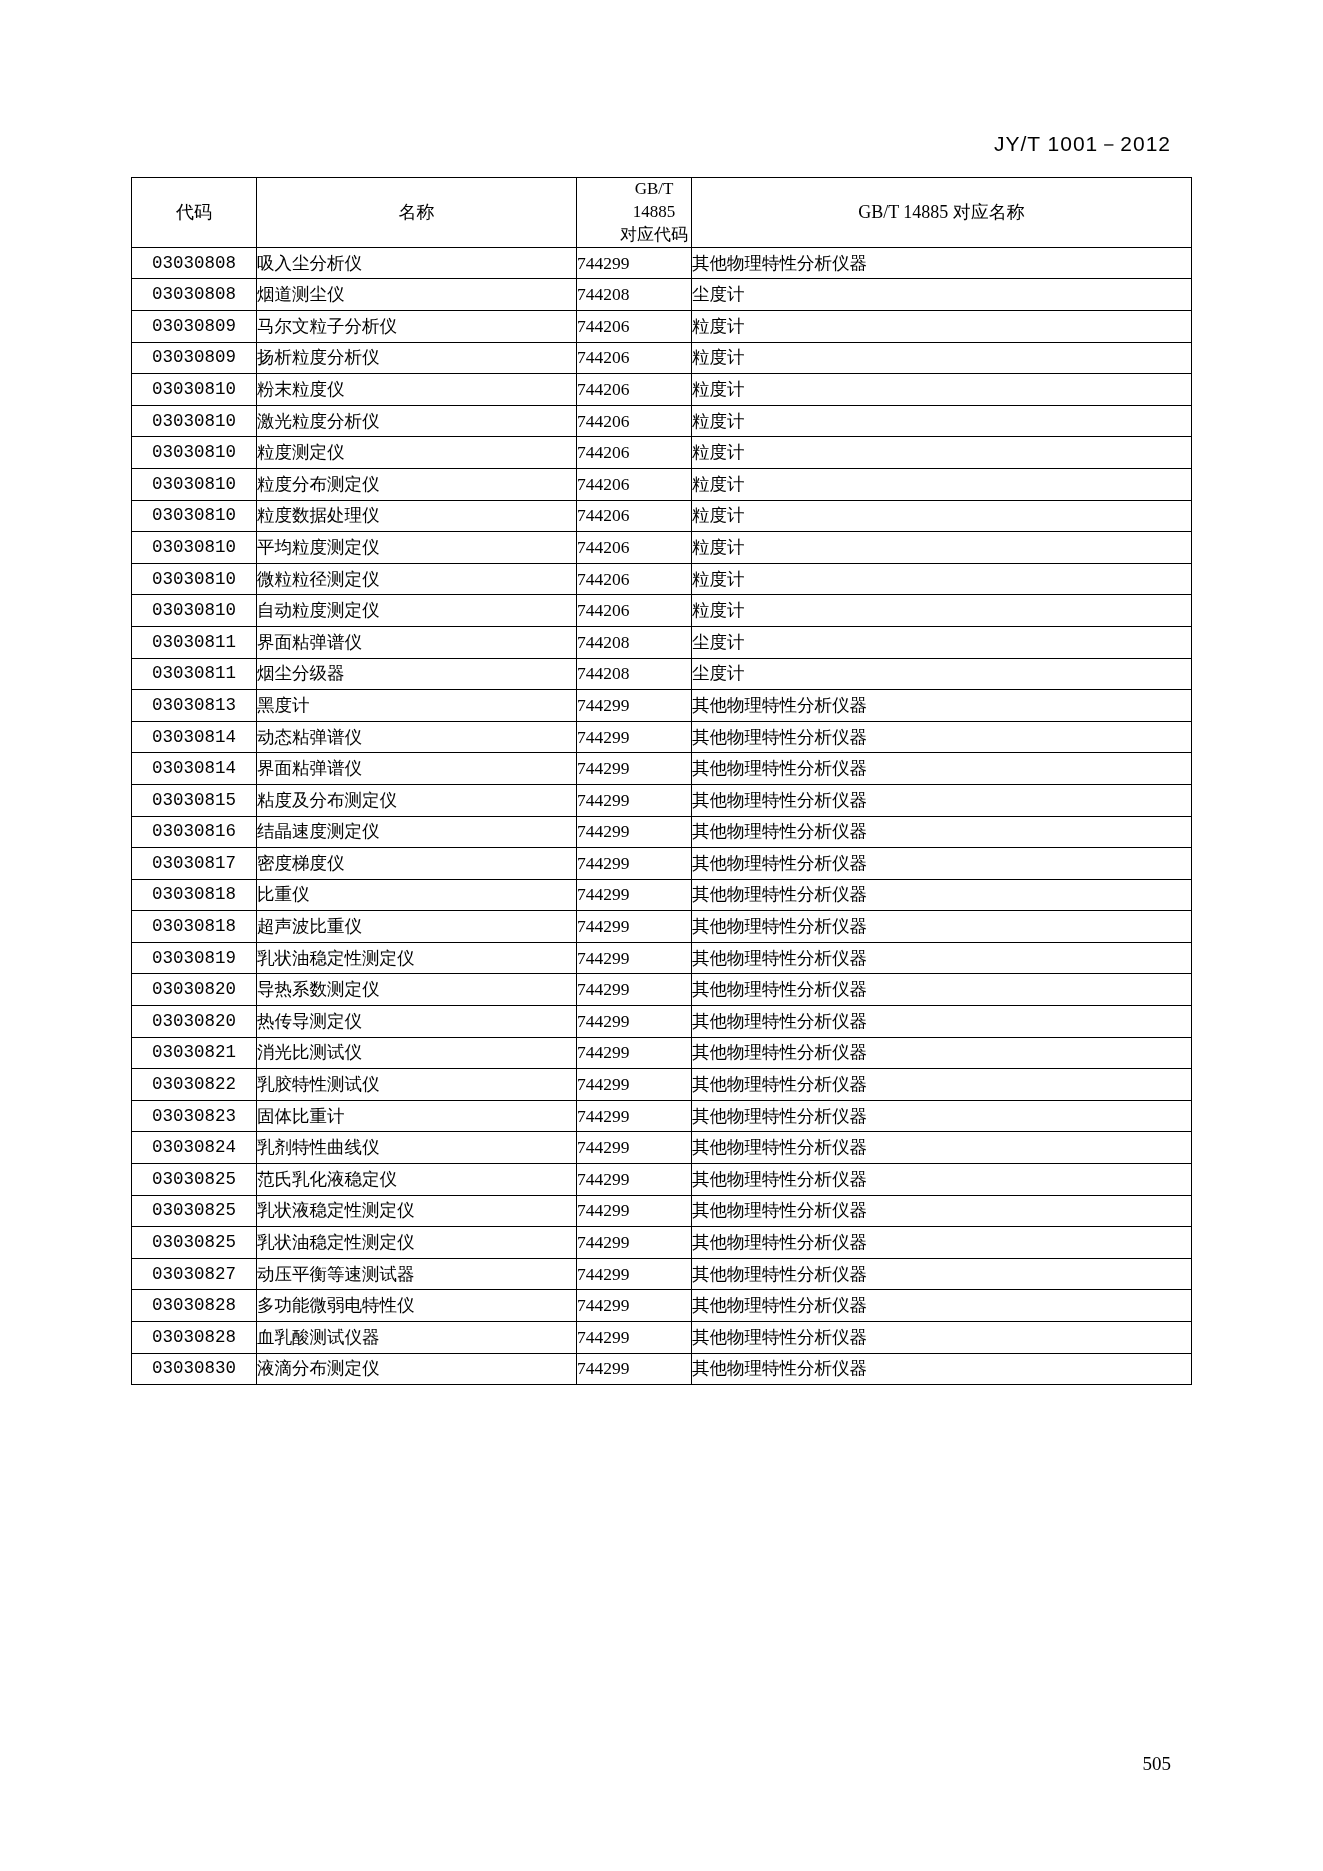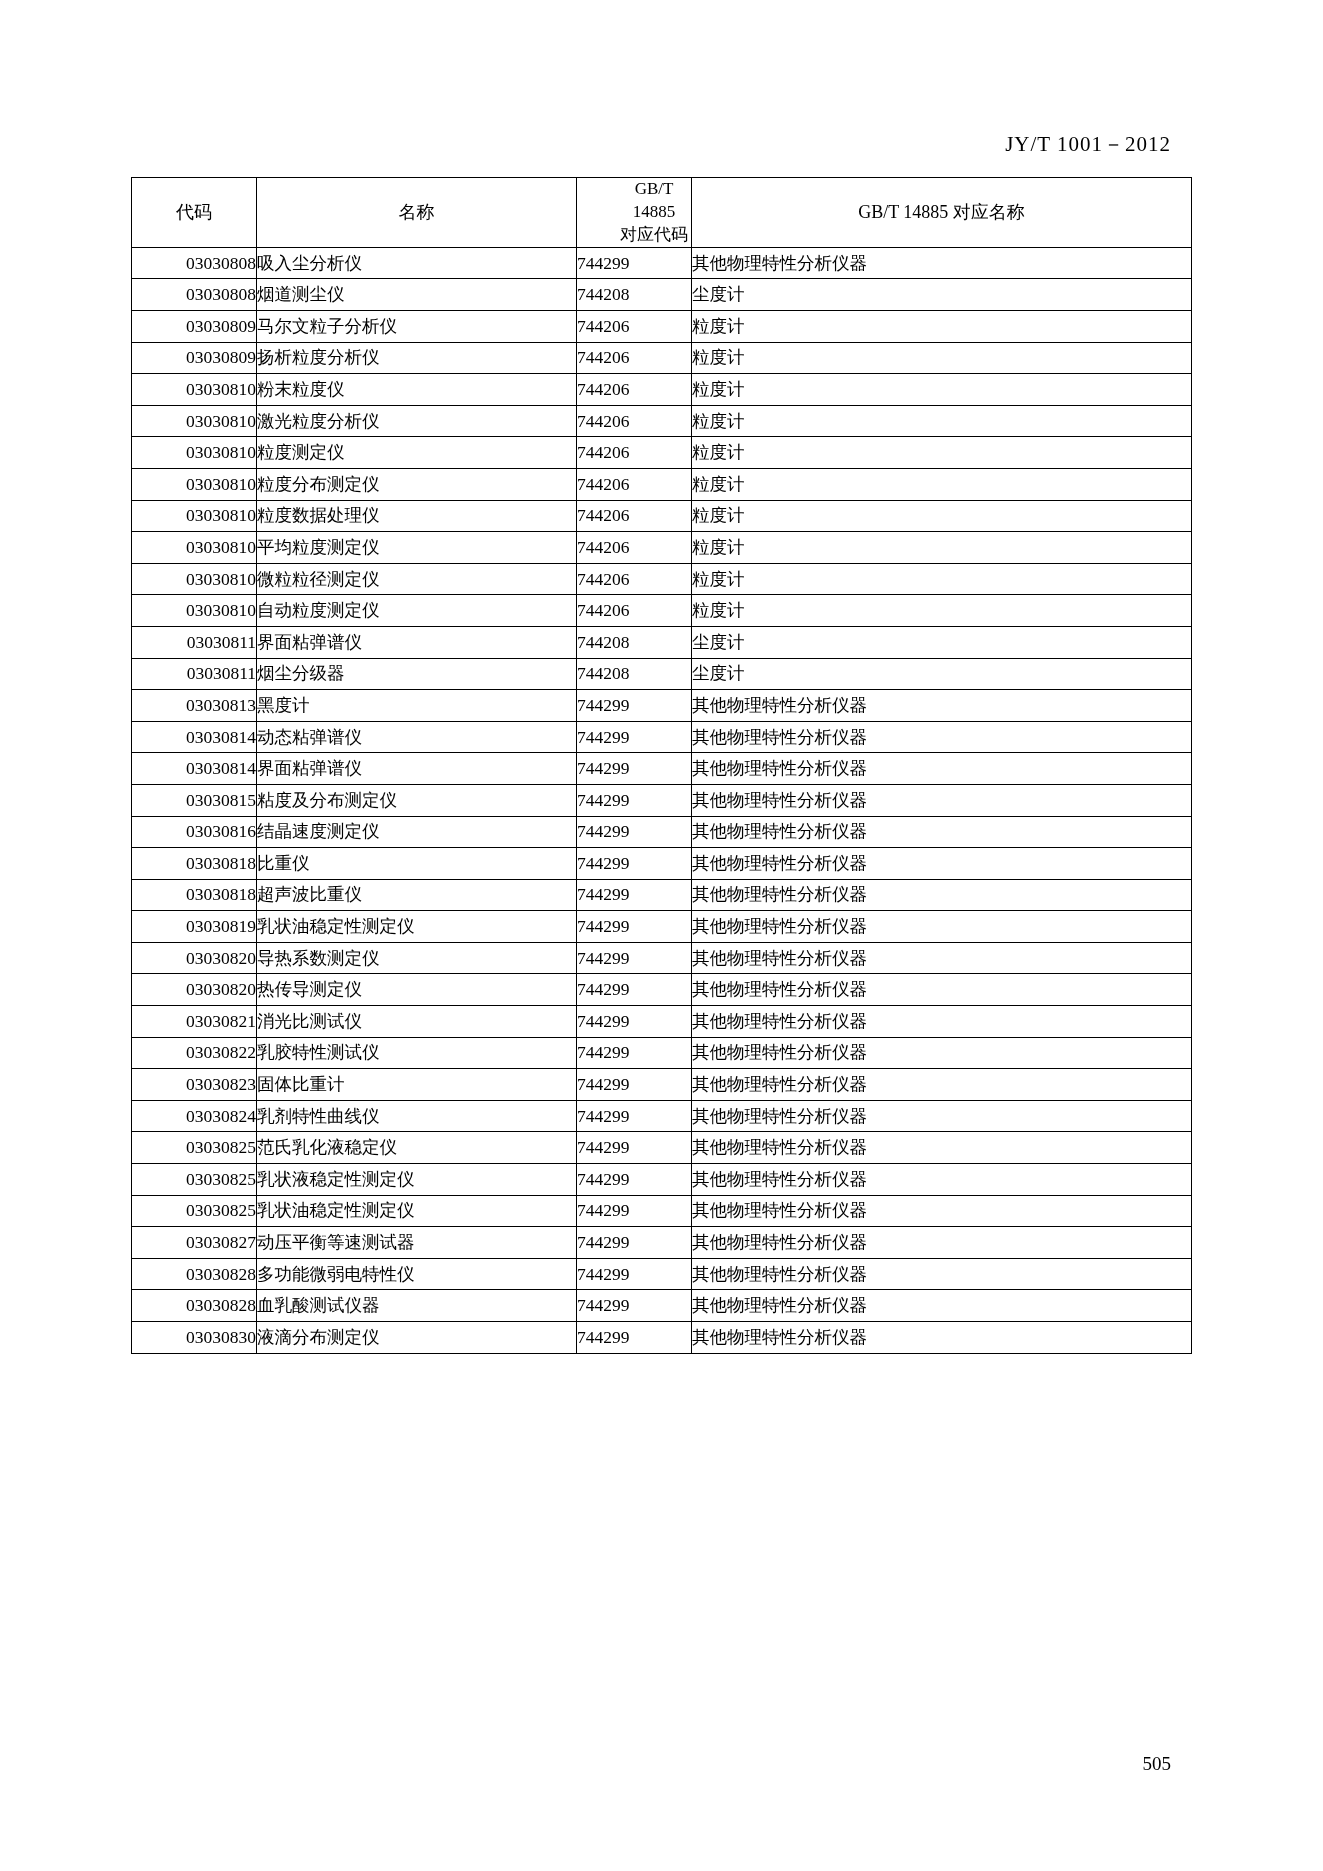--- a/index.html
+++ b/index.html
@@ -19,21 +19,21 @@
     width: 1323px;
     height: 1871px;
     box-sizing: border-box;
   }
   .header-std {
     position: absolute;
     top: 130px;
     right: 152px;
     font-size: 21px;
     letter-spacing: 1px;
-    font-family: Liberation Serif, serif;
+    font-family: Liberation Sans, sans-serif;
     white-space: nowrap;
   }
   .table-wrap {
     position: absolute;
     top: 177px;
     left: 131px;
     width: 1060px;
   }
   table.codes {
     border-collapse: collapse;
@@ -59,21 +59,21 @@
     padding-left: 40px;
   }
   table.codes tbody td {
     height: 30.6px;
   }
   .col-code { width: 125px; }
   .col-name { width: 320px; }
   .col-gcode { width: 115px; }
   .col-gname { width: 500px; }
 
-  td.c-code { padding-left: 4px; text-align: right; font-family: Liberation Serif, serif; }
+  td.c-code { padding-left: 4px; text-align: center; font-family: Liberation Mono, monospace; }
   td.c-name { padding-left: 92px; text-align: left; }
   td.c-gcode { padding-left: 12px; text-align: left; }
   td.c-gname { padding-left: 24px; text-align: left; }
 
   .page-number {
     position: absolute;
     bottom: 96px;
     right: 152px;
     font-size: 19px;
   }
@@ -213,20 +213,26 @@
             <td class="c-gcode">744299</td>
             <td class="c-gname">其他物理特性分析仪器</td>
           </tr>
           <tr>
             <td class="c-code">03030816</td>
             <td class="c-name">结晶速度测定仪</td>
             <td class="c-gcode">744299</td>
             <td class="c-gname">其他物理特性分析仪器</td>
           </tr>
           <tr>
+            <td class="c-code">03030817</td>
+            <td class="c-name">密度梯度仪</td>
+            <td class="c-gcode">744299</td>
+            <td class="c-gname">其他物理特性分析仪器</td>
+          </tr>
+          <tr>
             <td class="c-code">03030818</td>
             <td class="c-name">比重仪</td>
             <td class="c-gcode">744299</td>
             <td class="c-gname">其他物理特性分析仪器</td>
           </tr>
           <tr>
             <td class="c-code">03030818</td>
             <td class="c-name">超声波比重仪</td>
             <td class="c-gcode">744299</td>
             <td class="c-gname">其他物理特性分析仪器</td>

